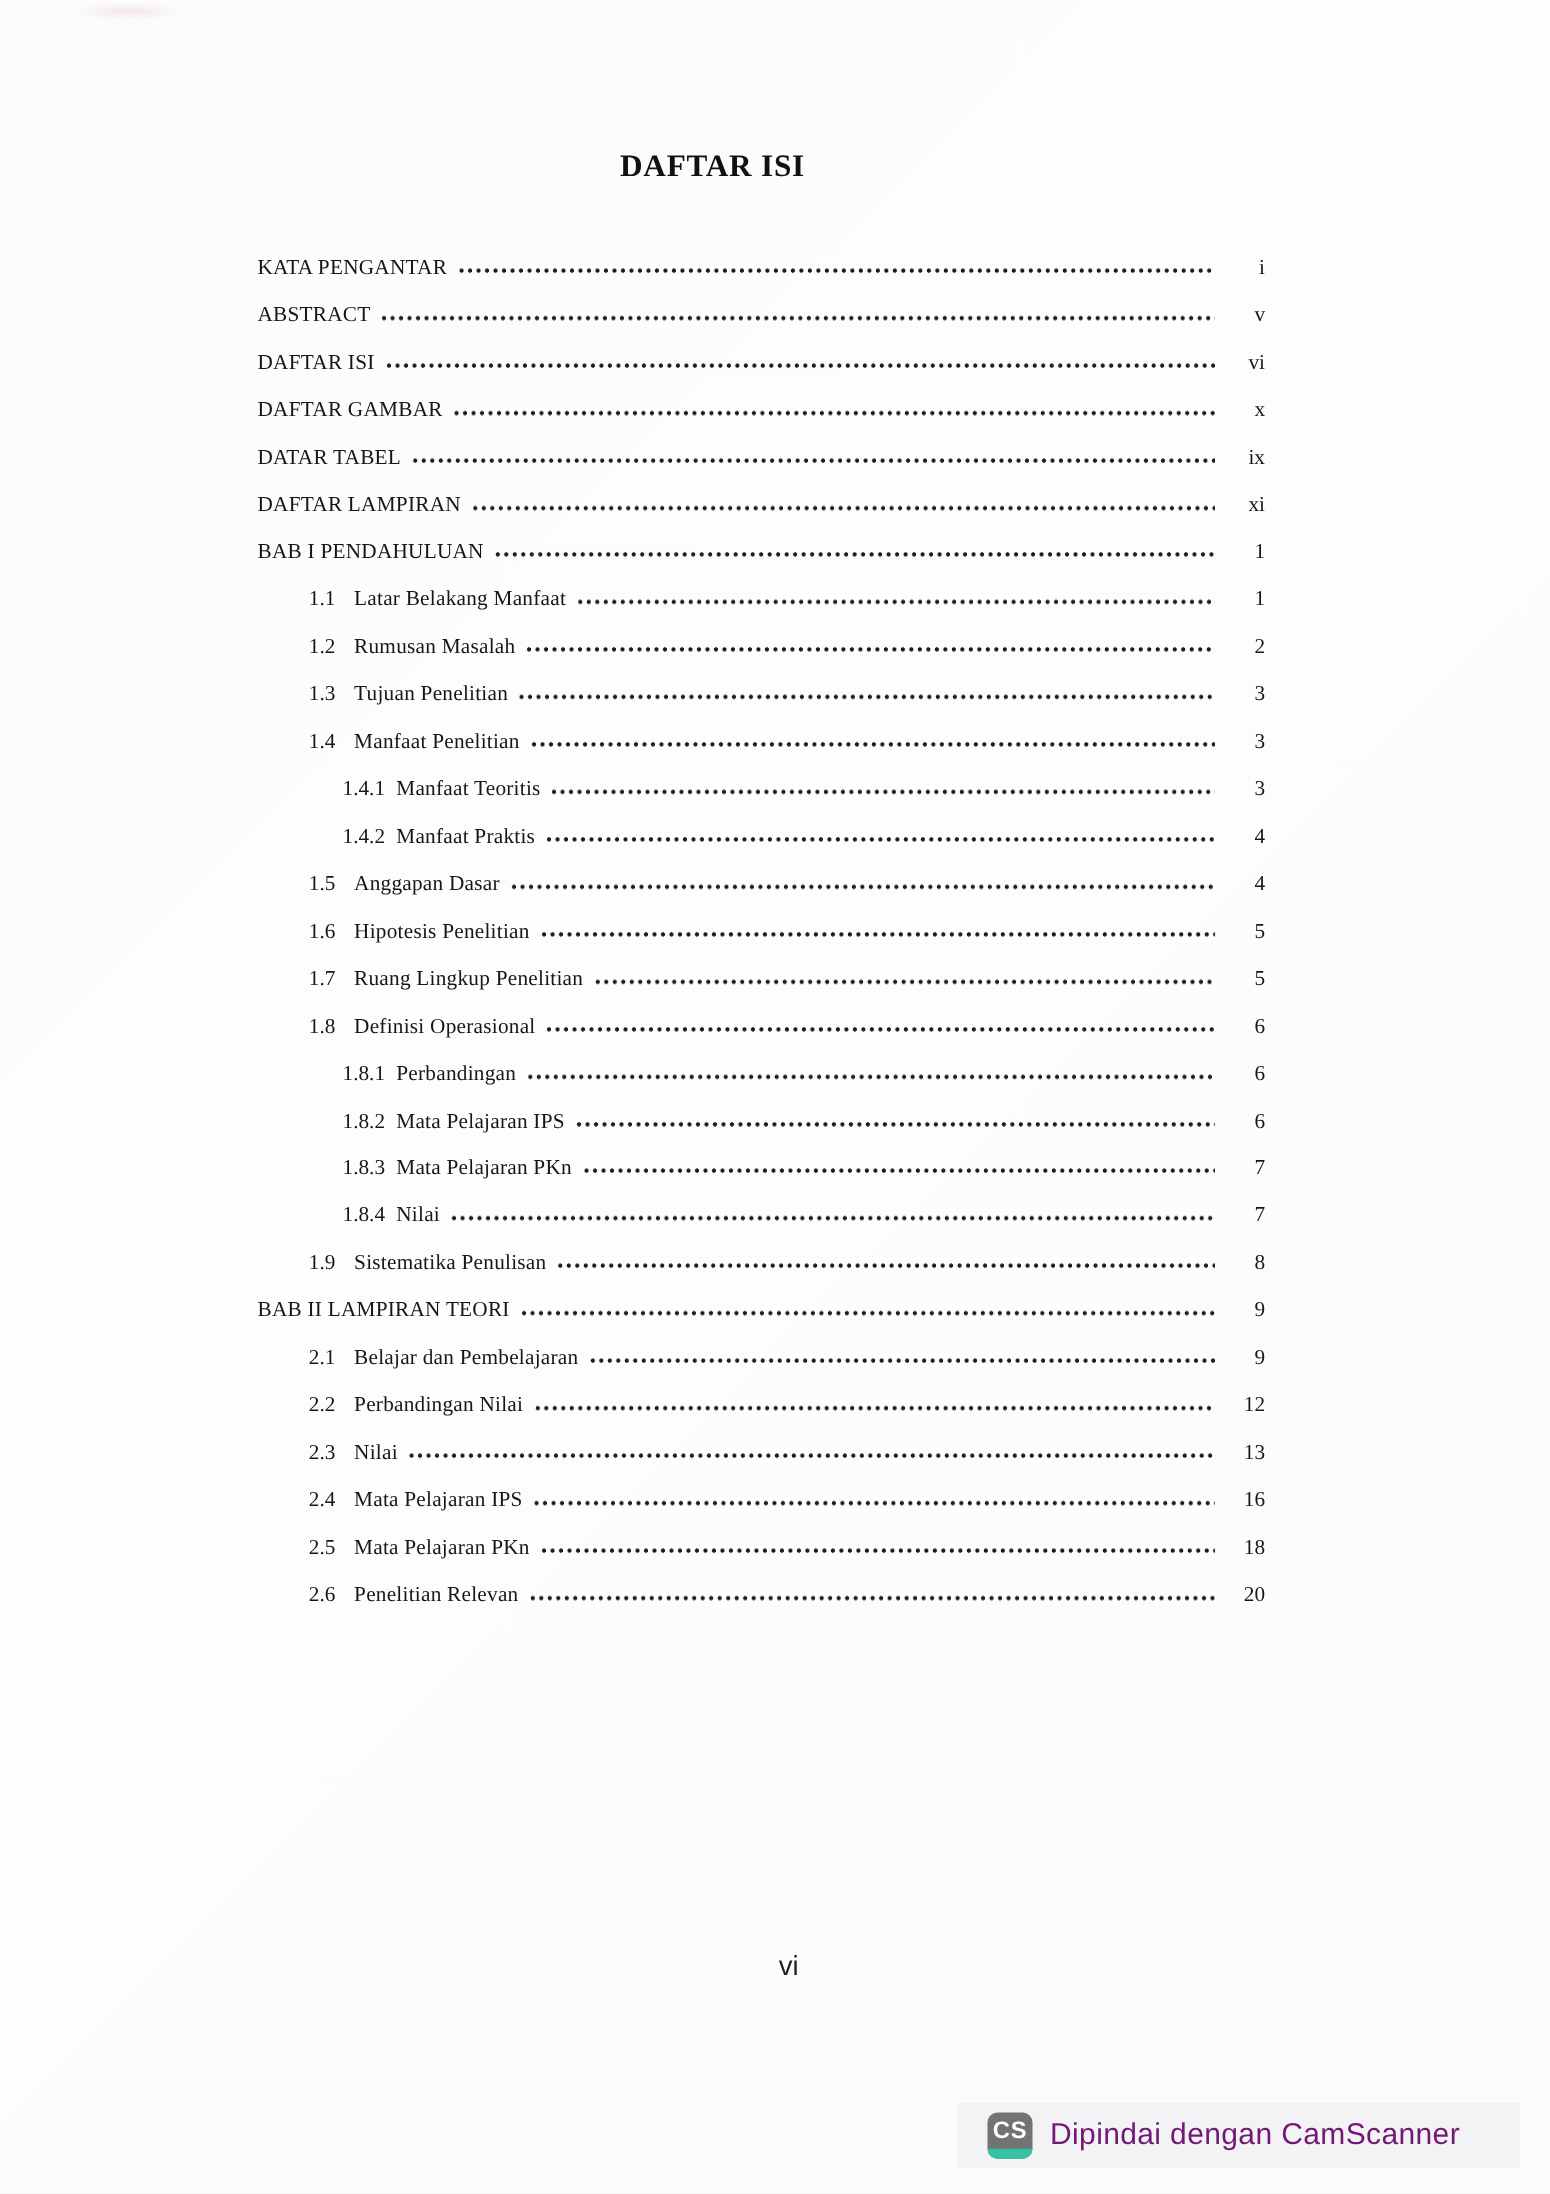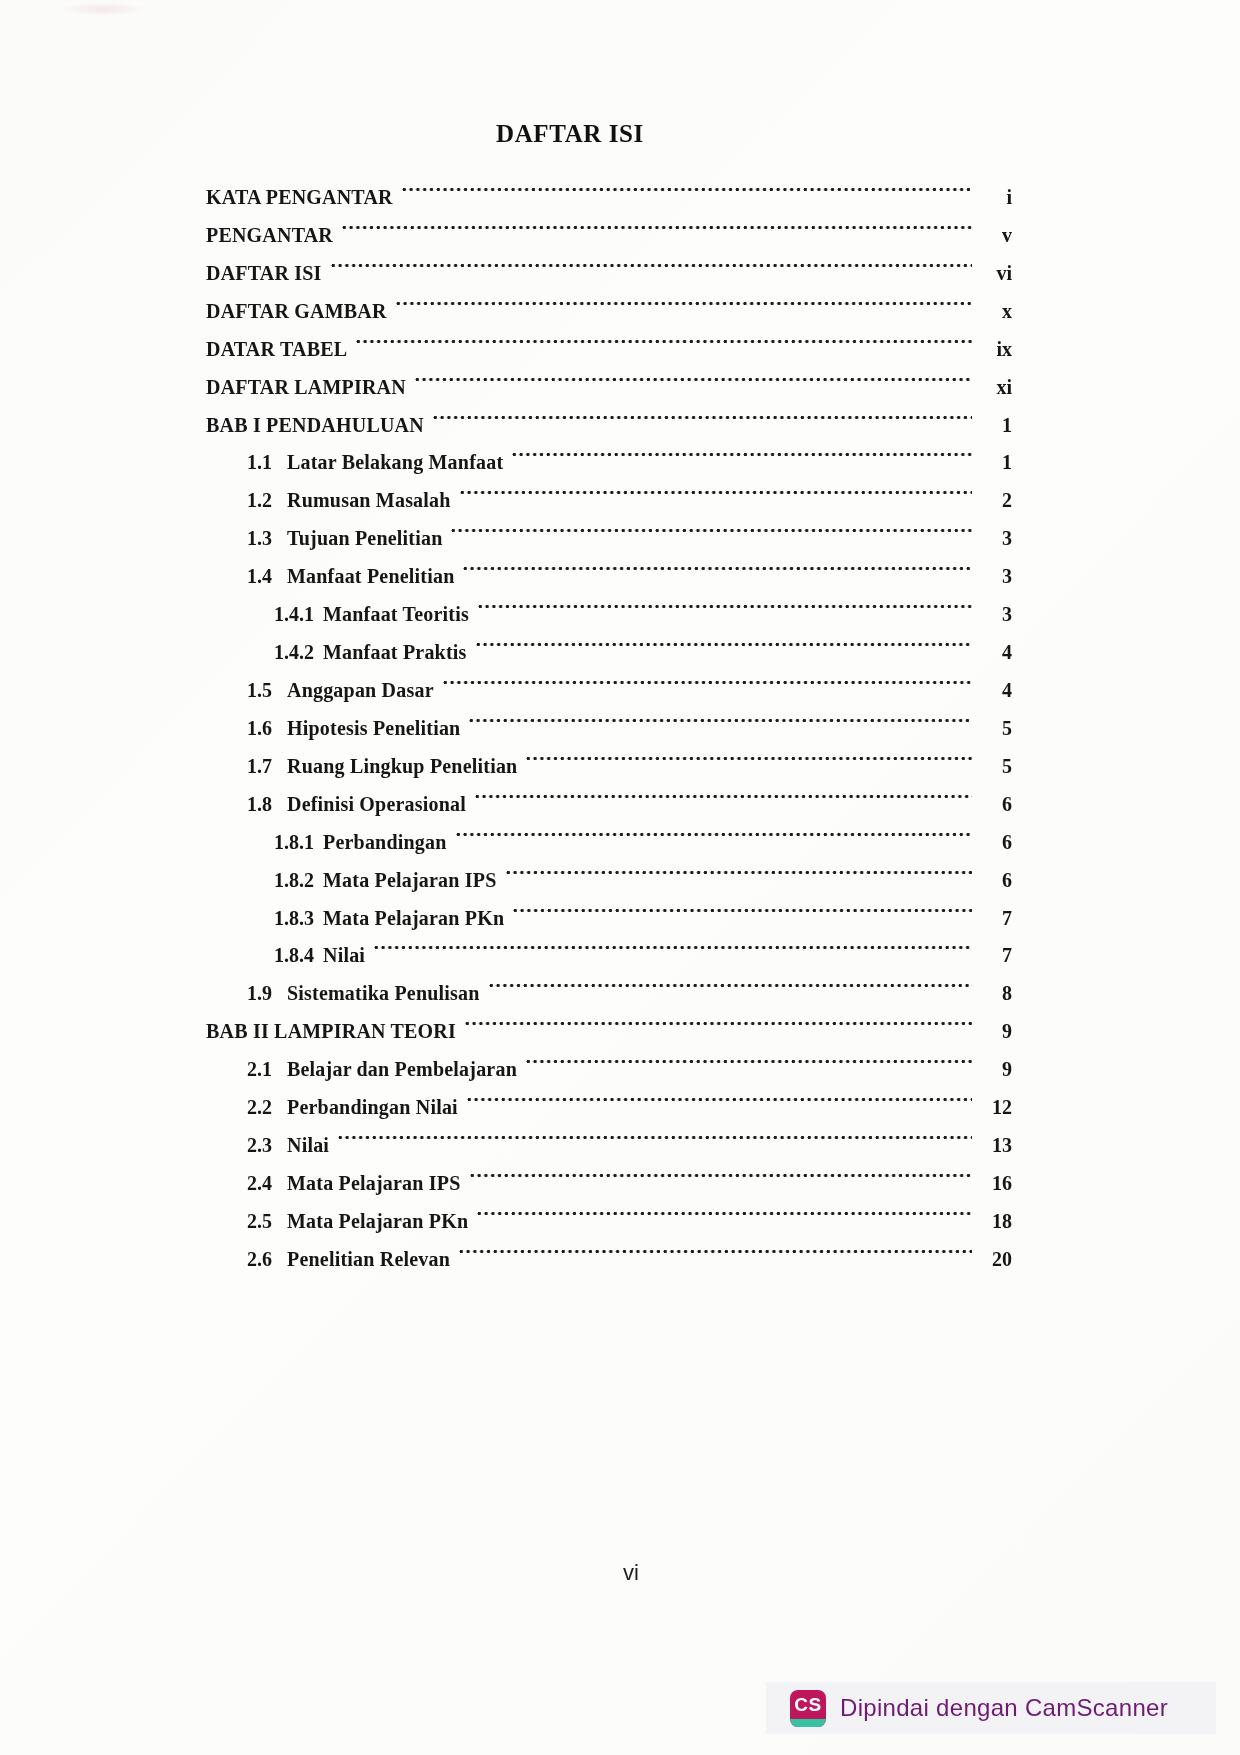--- a/index.html
+++ b/index.html
@@ -20,25 +20,24 @@
   .doc-title {
     position:absolute; top:120px; left:0; width:1140px;
     text-align:center;
     font-size:25px; font-weight:bold; letter-spacing:0.6px;
     color:#111;
   }
   .toc {
     position:absolute; top:186px; left:206px; width:806px;
   }
   .toc-row {
-    display:flex; align-items:flex-start;
+    display:flex; align-items:flex-end;
     height:37.93px;
-    font-size:20px;
+    font-size:17px;
     white-space:nowrap;
-    font-weight:bold;
   }
   .toc-row.lvl-1 { padding-left:41px; }
   .toc-row.lvl-2 { padding-left:68px; }
   .sec-no { margin-right:15px; }
   .lvl-2 .sec-no { margin-right:9px; }
   .entry-label { letter-spacing:0.2px; }
   .dot-leader {
     flex:1; height:7px;
     margin:0 6px 4px 9px;
     background-image:radial-gradient(circle at 2.2px 3.5px, #1b1b1b 1.45px, rgba(0,0,0,0) 1.95px);
@@ -57,21 +56,21 @@
     width:450px; height:52px;
     background:#f3f3f6;
     display:flex; align-items:center;
     box-sizing:border-box;
     padding-left:24px;
   }
   .cs-icon {
     position:relative;
     width:36px; height:37px;
     border-radius:8px;
-    background:#be185d;
+    background:#737373;
     display:flex; align-items:center; justify-content:center;
     flex:0 0 auto;
   }
   .cs-icon .cs-glyph {
     font-family:"Liberation Sans", sans-serif;
     font-weight:bold; font-size:19px; color:#ffffff;
     margin-bottom:6px; letter-spacing:0.5px;
   }
   .cs-icon .cs-bar {
     position:absolute; left:0; right:0; bottom:0; height:8px;
@@ -95,21 +94,21 @@
 
   <div class="toc">
       <div class="toc-row lvl-0">
 
       <span class="entry-label">KATA PENGANTAR</span>
       <span class="dot-leader"></span>
       <span class="page-num">i</span>
     </div>
       <div class="toc-row lvl-0">
 
-      <span class="entry-label">PENGANTAR</span>
+      <span class="entry-label">ABSTRACT</span>
       <span class="dot-leader"></span>
       <span class="page-num">v</span>
     </div>
       <div class="toc-row lvl-0">
 
       <span class="entry-label">DAFTAR ISI</span>
       <span class="dot-leader"></span>
       <span class="page-num">vi</span>
     </div>
       <div class="toc-row lvl-0">

